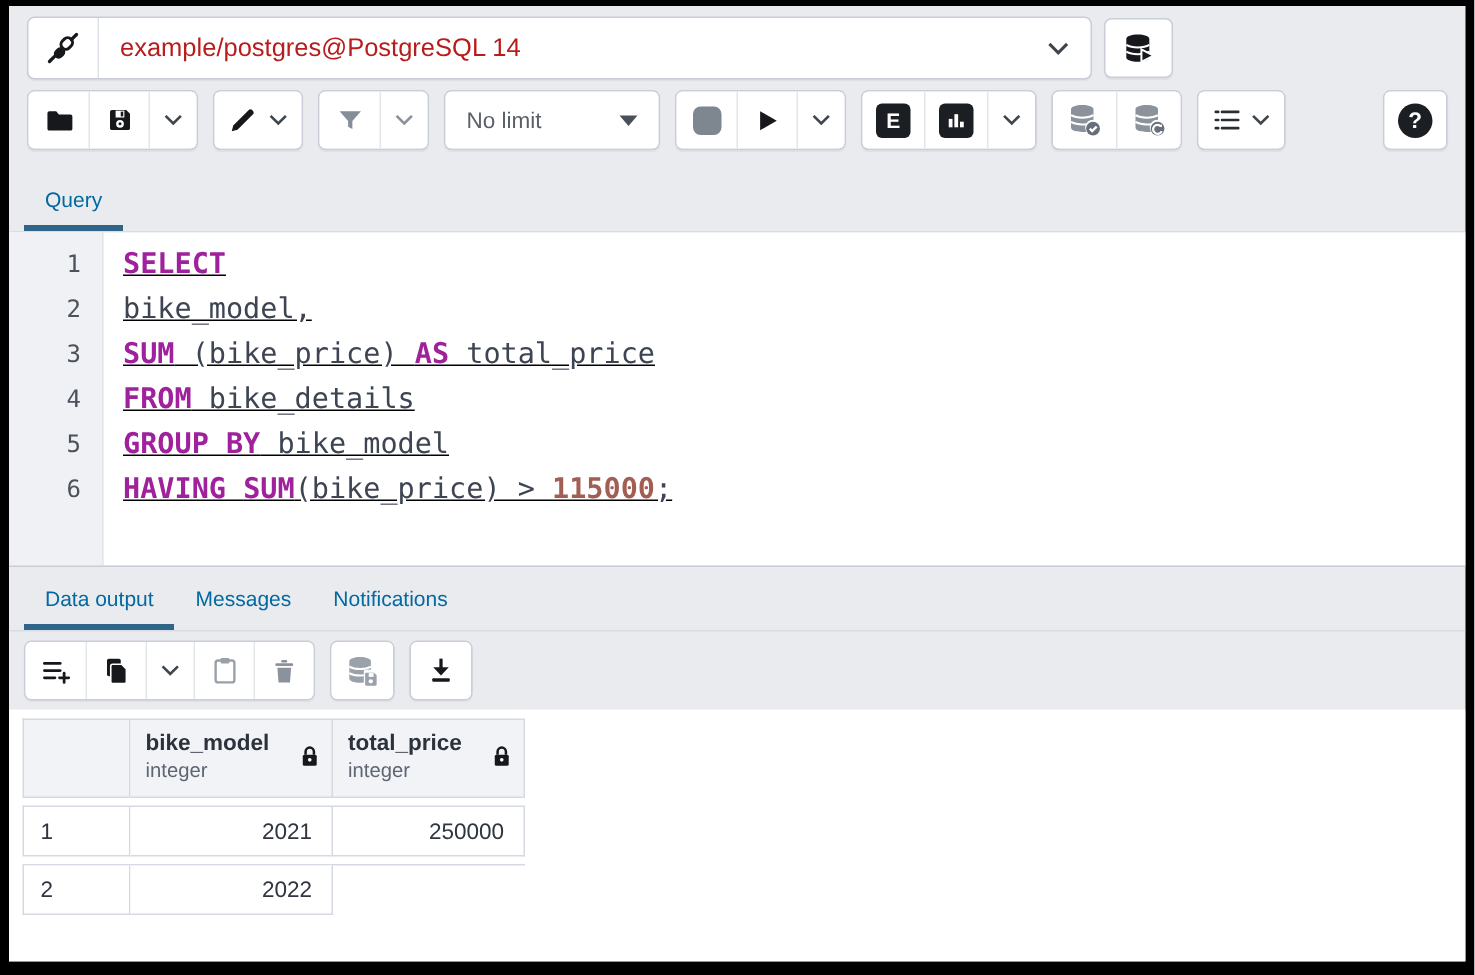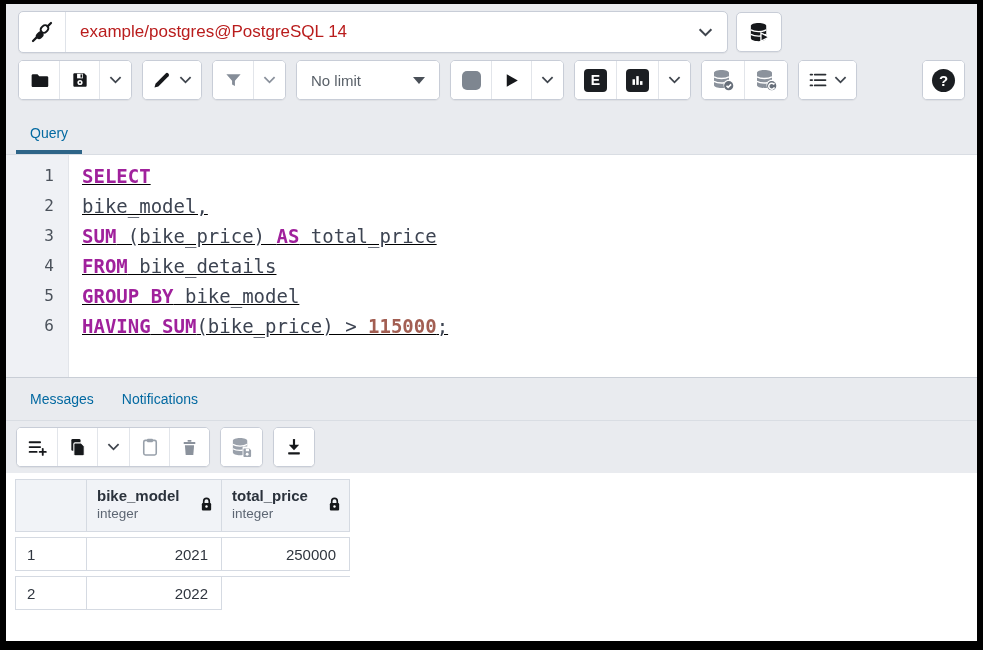--- a/index.html
+++ b/index.html
@@ -278,20 +278,23 @@
         <div class="cl"><span class="tk-kw">SELECT</span></div>
         <div class="cl"><span class="tk-id">bike_model,</span></div>
         <div class="cl"><span class="tk-kw">SUM</span><span class="tk-id"> (bike_price) </span><span class="tk-kw">AS</span><span class="tk-id"> total_price</span></div>
         <div class="cl"><span class="tk-kw">FROM</span><span class="tk-id"> bike_details</span></div>
         <div class="cl"><span class="tk-kw">GROUP BY</span><span class="tk-id"> bike_model</span></div>
         <div class="cl"><span class="tk-kw">HAVING</span><span class="tk-id"> </span><span class="tk-kw">SUM</span><span class="tk-id">(bike_price) &gt; </span><span class="tk-num">115000</span><span class="tk-id">;</span></div>
       </div>
   </div>
 
   <div class="tabbar tabbar2">
+    <div class="tab active">
+      <span>Data output</span>
+    </div>
     <div class="tab">
       <span>Messages</span>
     </div>
     <div class="tab">
       <span>Notifications</span>
     </div>
   </div>
 
   <div class="out-toolbar">
     <div class="bgroup">

